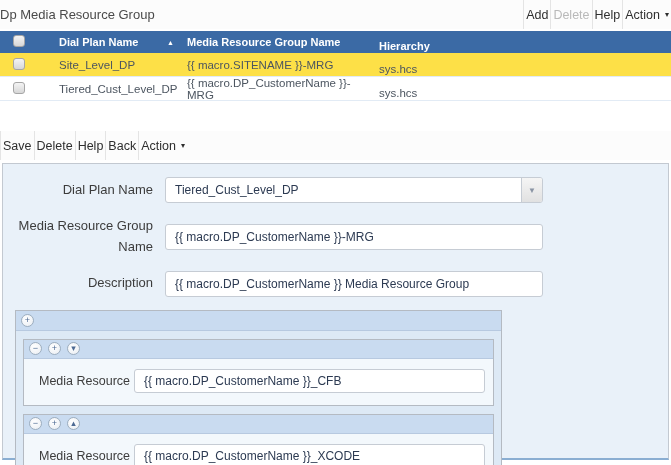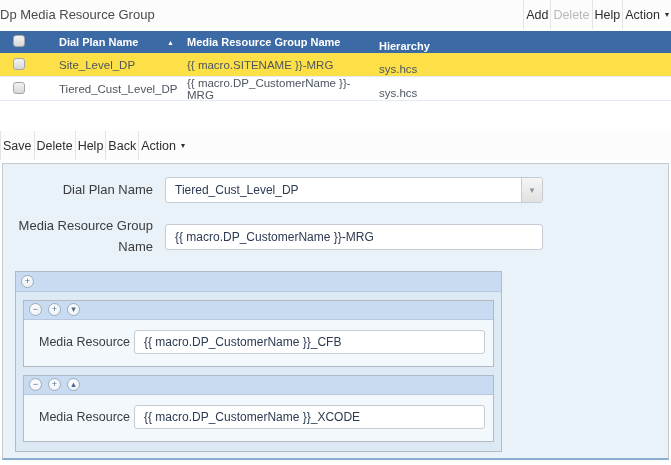--- a/index.html
+++ b/index.html
@@ -183,20 +183,24 @@
           <span class="select-caret">▼</span>
         </span>
       </div>
     </div>
 
     <div class="frow">
       <span class="flabel">Media Resource Group Name</span>
       <input class="fcontrol tinput" type="text" value="{{ macro.DP_CustomerName }}-MRG" style="">
     </div>
 
+    <div class="frow">
+      <span class="flabel">Description</span>
+      <input class="fcontrol tinput" type="text" value="{{ macro.DP_CustomerName }} Media Resource Group" style="">
+    </div>
 
     <div class="frow top">
       <div class="devices">
         <div class="dev-strip">
           <span class="circle-btn">+</span>
         </div>
         <div class="dev-inner">
 
           <div class="dev-item">
             <div class="dev-strip">

